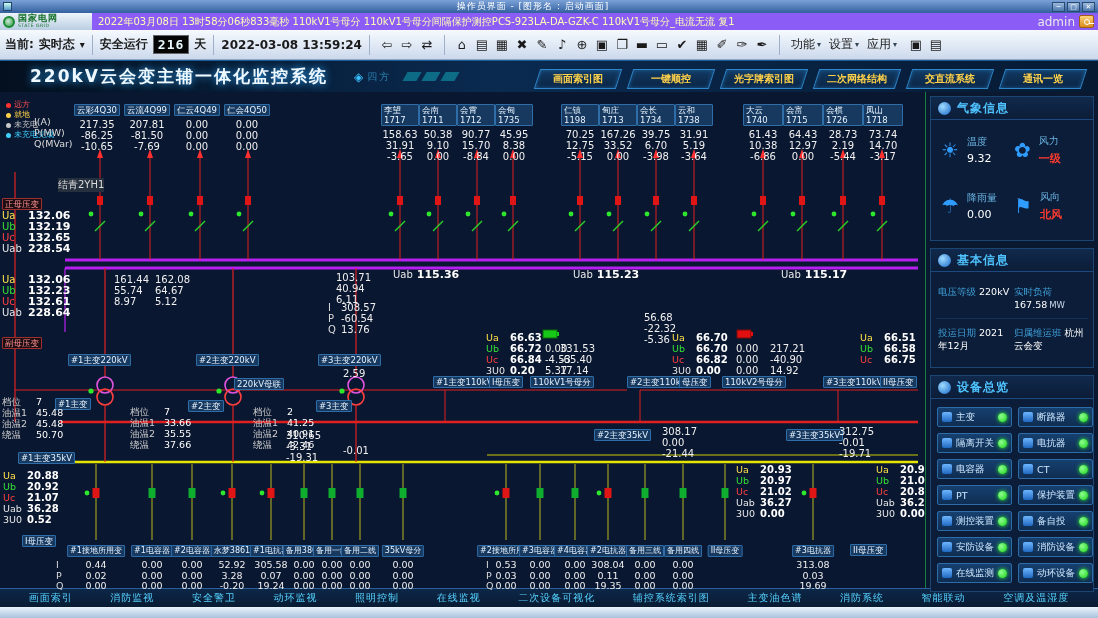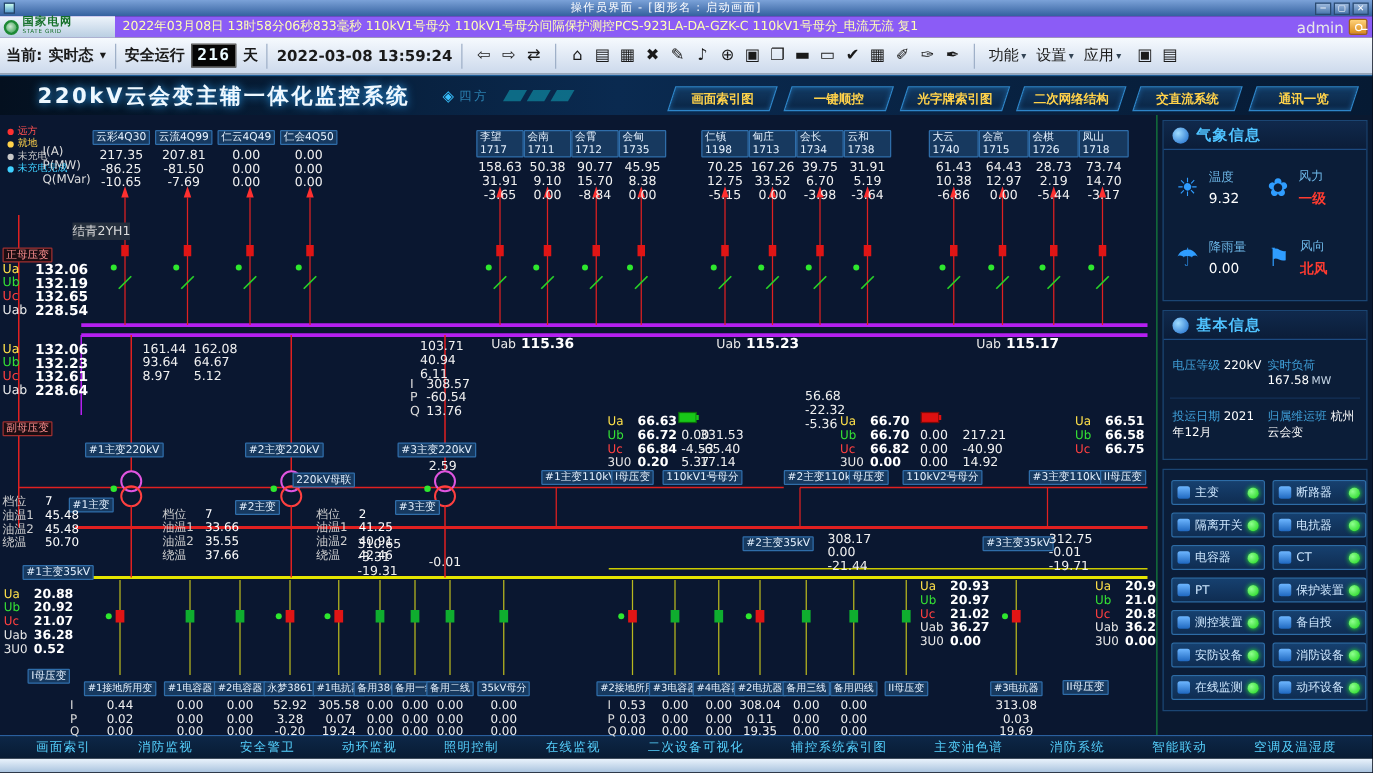--- a/index.html
+++ b/index.html
@@ -507,21 +507,21 @@
           <span class="pv">132.61</span>
         </div>
       <div class="vrow">
           <span class="pl pn">Uab</span>
           <span class="pv">228.64</span>
         </div>
     </div>
 
     <div class="abs ncol" style="left:114px;top:182px">
         <span>161.44</span>
-        <span>93.64</span>
+        <span>55.74</span>
         <span>8.97</span>
       </div>
     <div class="abs ncol" style="left:155px;top:182px">
         <span>162.08</span>
         <span>64.67</span>
         <span>5.12</span>
       </div>
     <div class="abs ncol" style="left:336px;top:180px">
         <span>103.71</span>
         <span>40.94</span>
@@ -913,20 +913,24 @@
         </div>
           <div class="bcell">
           <span class="blabel">投运日期</span><span class="bvalue">2021年12月</span><span class="bunit"></span>
         </div>
           <div class="bcell">
           <span class="blabel">归属维运班</span><span class="bvalue">杭州云会变</span><span class="bunit"></span>
         </div>
         </div>
     </section>
     <section class="panel">
+      <div class="phead">
+          <span class="picon"></span>
+          <span class="ptitle">设备总览</span>
+        </div>
       <div class="dgrid">
 
       <div class="dbtn">
           <span class="dicon"></span>
           <span class="dlabel">主变</span>
           <span class="ddot"></span>
         </div>
           <div class="dbtn">
           <span class="dicon"></span>
           <span class="dlabel">断路器</span>

